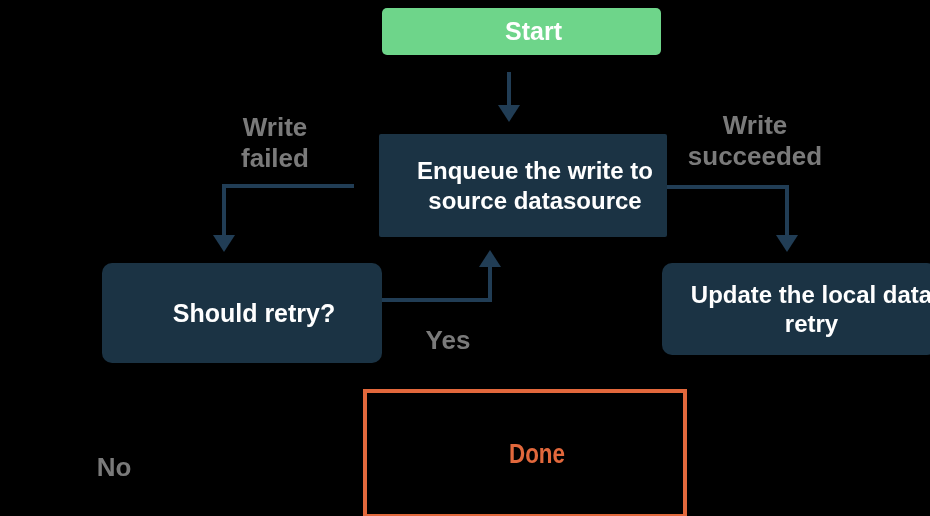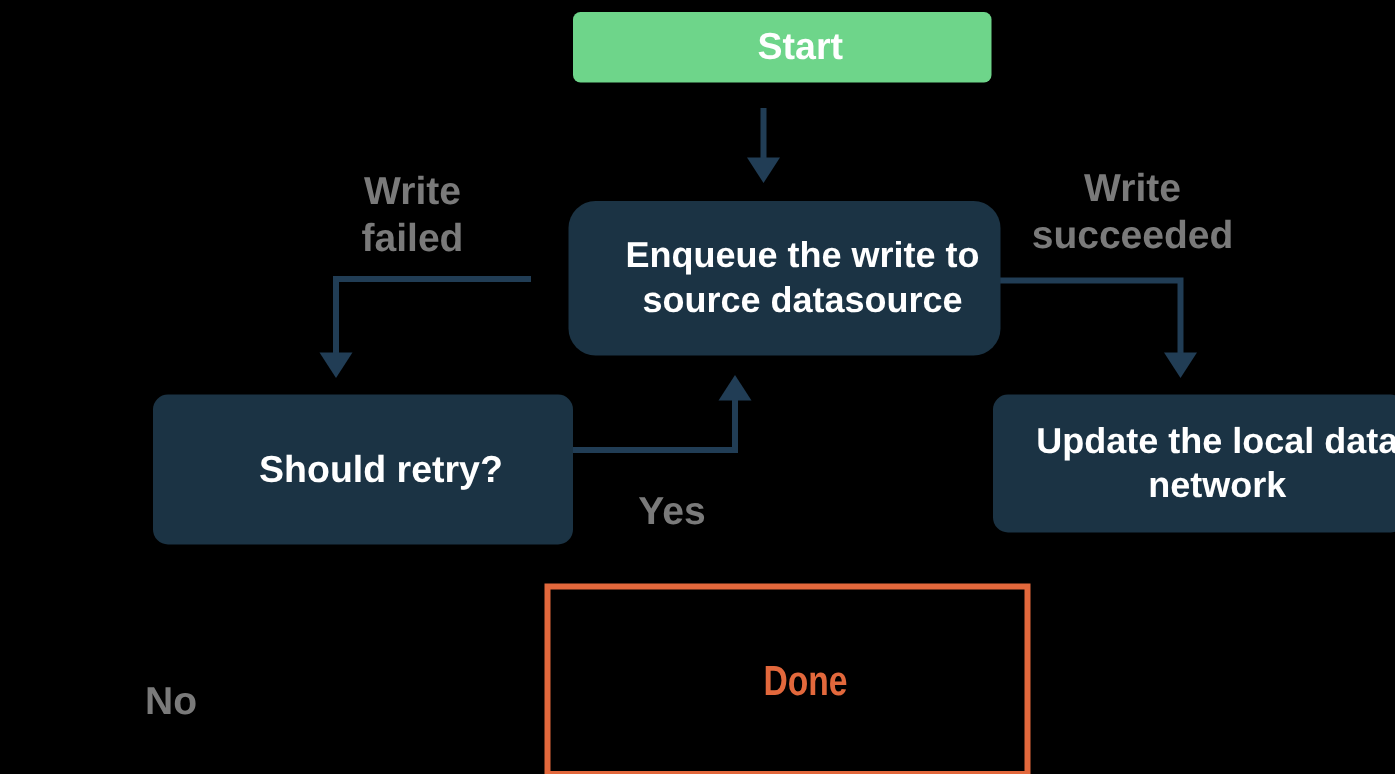--- a/index.html
+++ b/index.html
@@ -47,21 +47,21 @@
   }
   .node-start {
     left: 382px; top: 8px; width: 255px; height: 47px;
     background: var(--start-fill, #6ed58a);
     border-radius: 5px;
     font-size: 25px;
   }
   .node-enqueue {
     left: 379px; top: 134px; width: 264px; height: 103px;
     background: var(--node-fill, #1b3344);
-    border-radius: 18px;
+    border-radius: 2px;
     font-size: 24px;
     line-height: 30px;
     text-align: center;
   }
   .node-should-retry {
     left: 102px; top: 263px; width: 256px; height: 100px;
     background: var(--node-fill, #1b3344);
     border-radius: 10px;
     font-size: 25px;
   }
@@ -129,21 +129,21 @@
     <div>Enqueue the write to</div>
     <div>source datasource</div>
   </div>
 
   <div class="node node-should-retry">
     <span>Should retry?</span>
   </div>
 
   <div class="node node-update-local">
     <div>Update the local data</div>
-    <div>network</div>
+    <div>retry</div>
   </div>
 
   <div class="node node-done">
     <span class="condensed">Done</span>
   </div>
 
   <div class="edge-label label-write-failed">
     <div>Write</div>
     <div>failed</div>
   </div>

